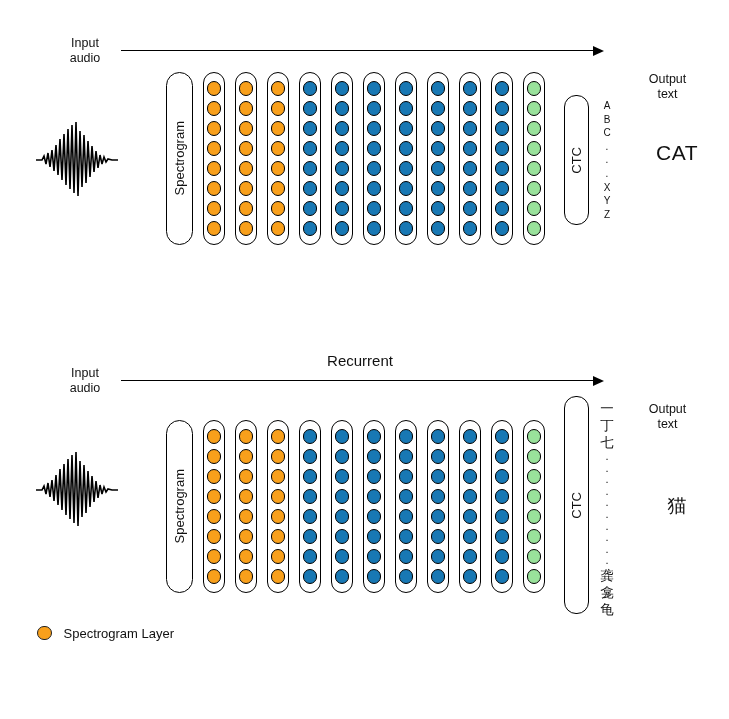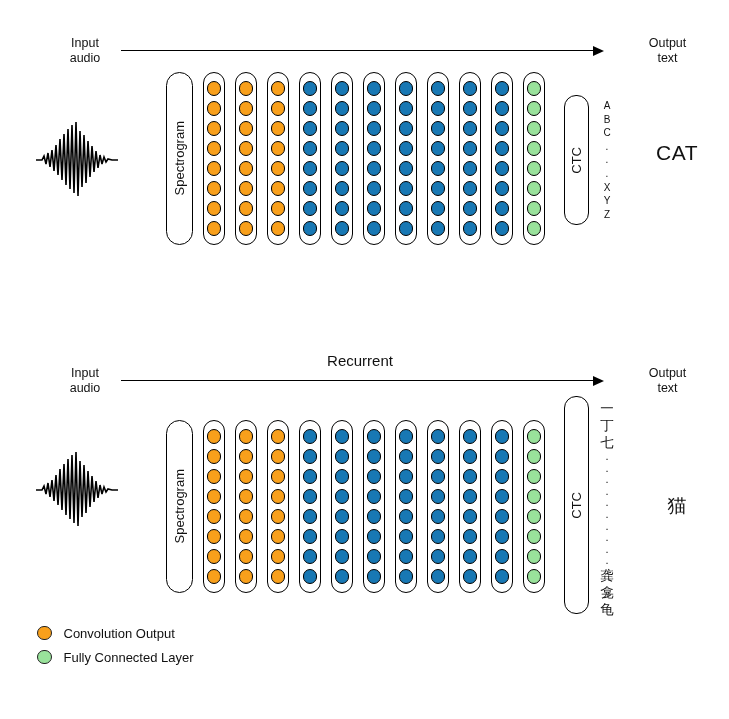--- a/index.html
+++ b/index.html
@@ -8,21 +8,21 @@
     font-family:"Liberation Sans",sans-serif;color:#1a1a1a;overflow:hidden;
   }
   .diagram{position:absolute;left:0;width:729px;}
   #diagram-english{top:0;height:330px;}
   #diagram-mandarin{top:330px;height:288px;}
 
   .dia-title{position:absolute;left:121px;width:478px;top:22px;text-align:center;
     font-size:15px;color:#111;}
   .io-label{position:absolute;top:36px;text-align:center;font-size:12.5px;line-height:15px;color:#111;}
   .input-label{left:62px;width:46px;}
-  .output-label{left:640px;width:55px;}
+  .output-label{left:640px;width:55px;margin-top:36px;}
   .arrow-line{position:absolute;left:121px;top:50px;width:474px;height:0;
     border-top:1.5px solid #000;}
   .arrow-head{position:absolute;left:593px;top:45.5px;width:0;height:0;
     border-left:11px solid #000;border-top:5px solid transparent;border-bottom:5px solid transparent;}
 
   .waveform{position:absolute;left:36px;top:117px;}
 
   .network{position:absolute;left:166px;display:flex;gap:10px;align-items:flex-start;}
   #diagram-english .network{top:72px;}
   #diagram-mandarin .network{top:90px;}
@@ -369,21 +369,17 @@
         <div class="char-item">龚</div>
         <div class="char-item">龛</div>
         <div class="char-item">龟</div>
       </div>
     <div class="output-word">猫</div>
   </section>
 
   <div class="legend">
     <div class="legend-row">
       <span class="legend-dot" style="background: rgb(249, 160, 27);"></span>
-      <span class="legend-label">Convolution Output</span>
-    </div>
-    <div class="legend-row">
-      <span class="legend-dot" style="background: rgb(153, 226, 155);"></span>
-      <span class="legend-label">Fully Connected Layer</span>
+      <span class="legend-label">Spectrogram Layer</span>
     </div>
   </div>
 
 </div>
 
 </body></html>

